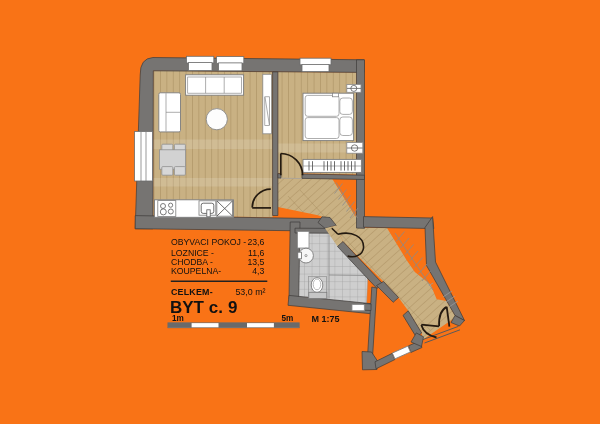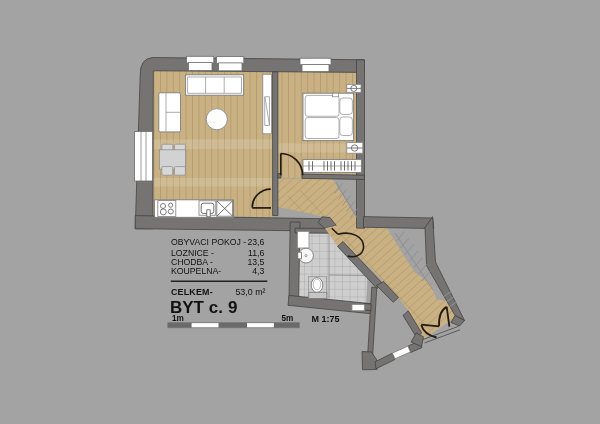--- a/index.html
+++ b/index.html
@@ -1,16 +1,16 @@
 <!DOCTYPE html>
 <html><head>
 <meta charset="utf-8">
 <style>
 html,body{margin:0;padding:0;background:#ffffff;}
-#stage{position:relative;width:600px;height:424px;background:#a3a3a3;overflow:hidden;
+#stage{position:relative;width:600px;height:424px;background:#f97316;overflow:hidden;
   font-family:"Liberation Sans", sans-serif;}
 svg{position:absolute;left:0;top:0;}
 </style>
 </head>
 <body>
 <div id="stage">
 <svg width="600" height="424" viewBox="0 0 600 424">
 <defs>
   <pattern id="plankV" width="6.4" height="8" patternUnits="userSpaceOnUse">
     <rect width="6.4" height="8" fill="#c9b183"></rect>

